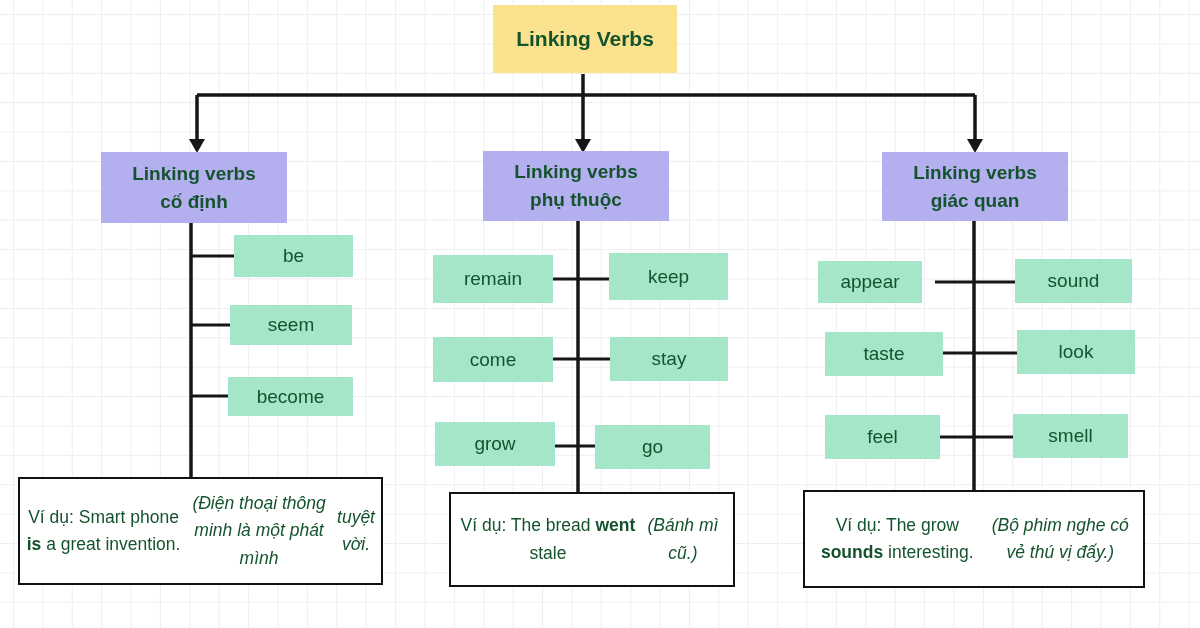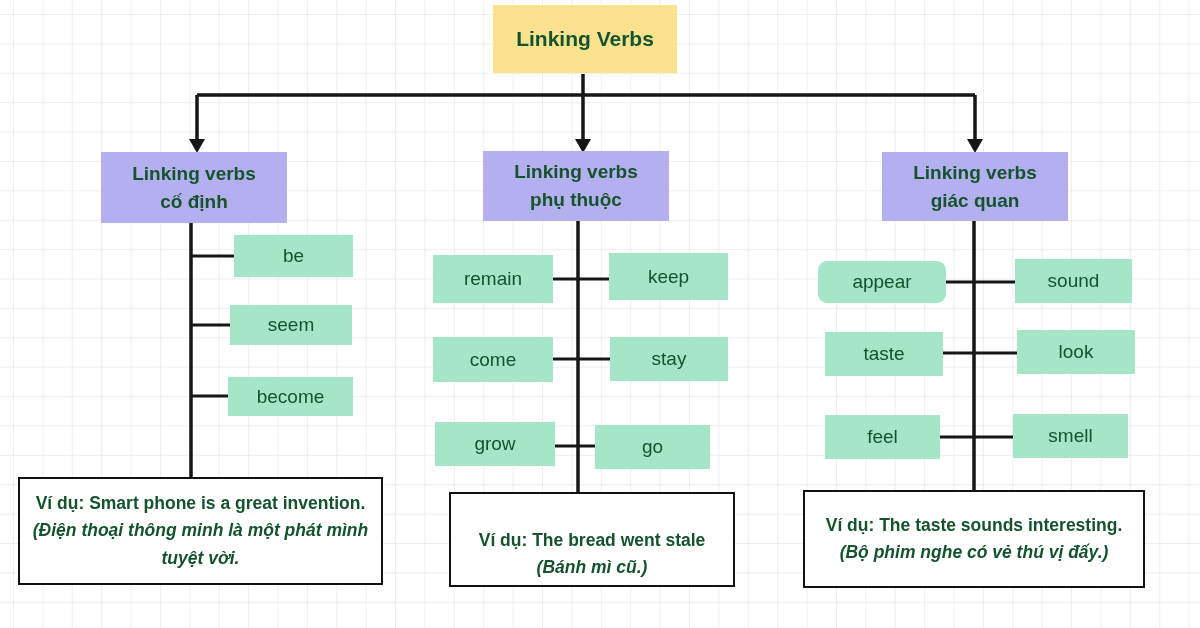--- a/index.html
+++ b/index.html
@@ -35,23 +35,21 @@
     flex-direction:column;
   }
   .verb-node{
     background:#a5e6c8;
     font-size:19px;
   }
   .example-box{
     background:#ffffff;
     border:2px solid #111111;
     font-size:17.5px;line-height:1.55;
-    flex-direction:column;
     padding:4px 6px;
-    font-weight:bold;
   }
   .example-box .vi{font-style:italic;}
   svg.lines{position:absolute;left:0;top:0;pointer-events:none;}
 </style>
 </head>
 <body>
 
 <div class="canvas">
 
   <svg class="lines" width="1200" height="628" viewBox="0 0 1200 628">
@@ -106,36 +104,36 @@
   <div class="node verb-node" style="left:230px;top:305px;width:122px;height:40px;">seem</div>
   <div class="node verb-node" style="left:433px;top:255px;width:120px;height:48px;">remain</div>
 
   <div class="node verb-node" style="left:228px;top:377px;width:125px;height:39px;">become</div>
   <div class="node verb-node" style="left:609px;top:253px;width:119px;height:47px;">keep</div>
   <div class="node verb-node" style="left:433px;top:337px;width:120px;height:45px;">come</div>
   <div class="node verb-node" style="left:610px;top:337px;width:118px;height:44px;">stay</div>
   <div class="node verb-node" style="left:435px;top:422px;width:120px;height:44px;">grow</div>
   <div class="node verb-node" style="left:595px;top:425px;width:115px;height:44px;">go</div>
 
-  <div class="node verb-node" style="left:818px;top:261px;width:128px;height:42px;border-radius:9px;">appear</div>
+  <div class="node verb-node" style="left:818px;top:261px;width:104px;height:42px;">appear</div>
   <div class="node verb-node" style="left:1015px;top:259px;width:117px;height:44px;">sound</div>
   <div class="node verb-node" style="left:825px;top:332px;width:118px;height:44px;">taste</div>
   <div class="node verb-node" style="left:1017px;top:330px;width:118px;height:44px;">look</div>
   <div class="node verb-node" style="left:825px;top:415px;width:115px;height:44px;">feel</div>
   <div class="node verb-node" style="left:1013px;top:414px;width:115px;height:44px;">smell</div>
 
   <div class="node example-box" style="left:18px;top:477px;width:365px;height:108px;">
     <div><span>Ví dụ: Smart phone </span><b>is</b><span> a great invention.</span></div>
     <div class="vi">(Điện thoại thông minh là một phát mình</div>
     <div class="vi">tuyệt vời.</div>
   </div>
 
   <div class="node example-box" style="left:449px;top:492px;width:286px;height:95px;justify-content:flex-end;">
     <div><span>Ví dụ: The bread </span><b>went</b><span> stale</span></div>
     <div class="vi">(Bánh mì cũ.)</div>
   </div>
 
   <div class="node example-box" style="left:803px;top:490px;width:342px;height:98px;">
-    <div><span>Ví dụ: The taste </span><b>sounds</b><span> interesting.</span></div>
+    <div><span>Ví dụ: The grow </span><b>sounds</b><span> interesting.</span></div>
     <div class="vi">(Bộ phim nghe có vẻ thú vị đấy.)</div>
   </div>
 
 </div>
 
 </body></html>

